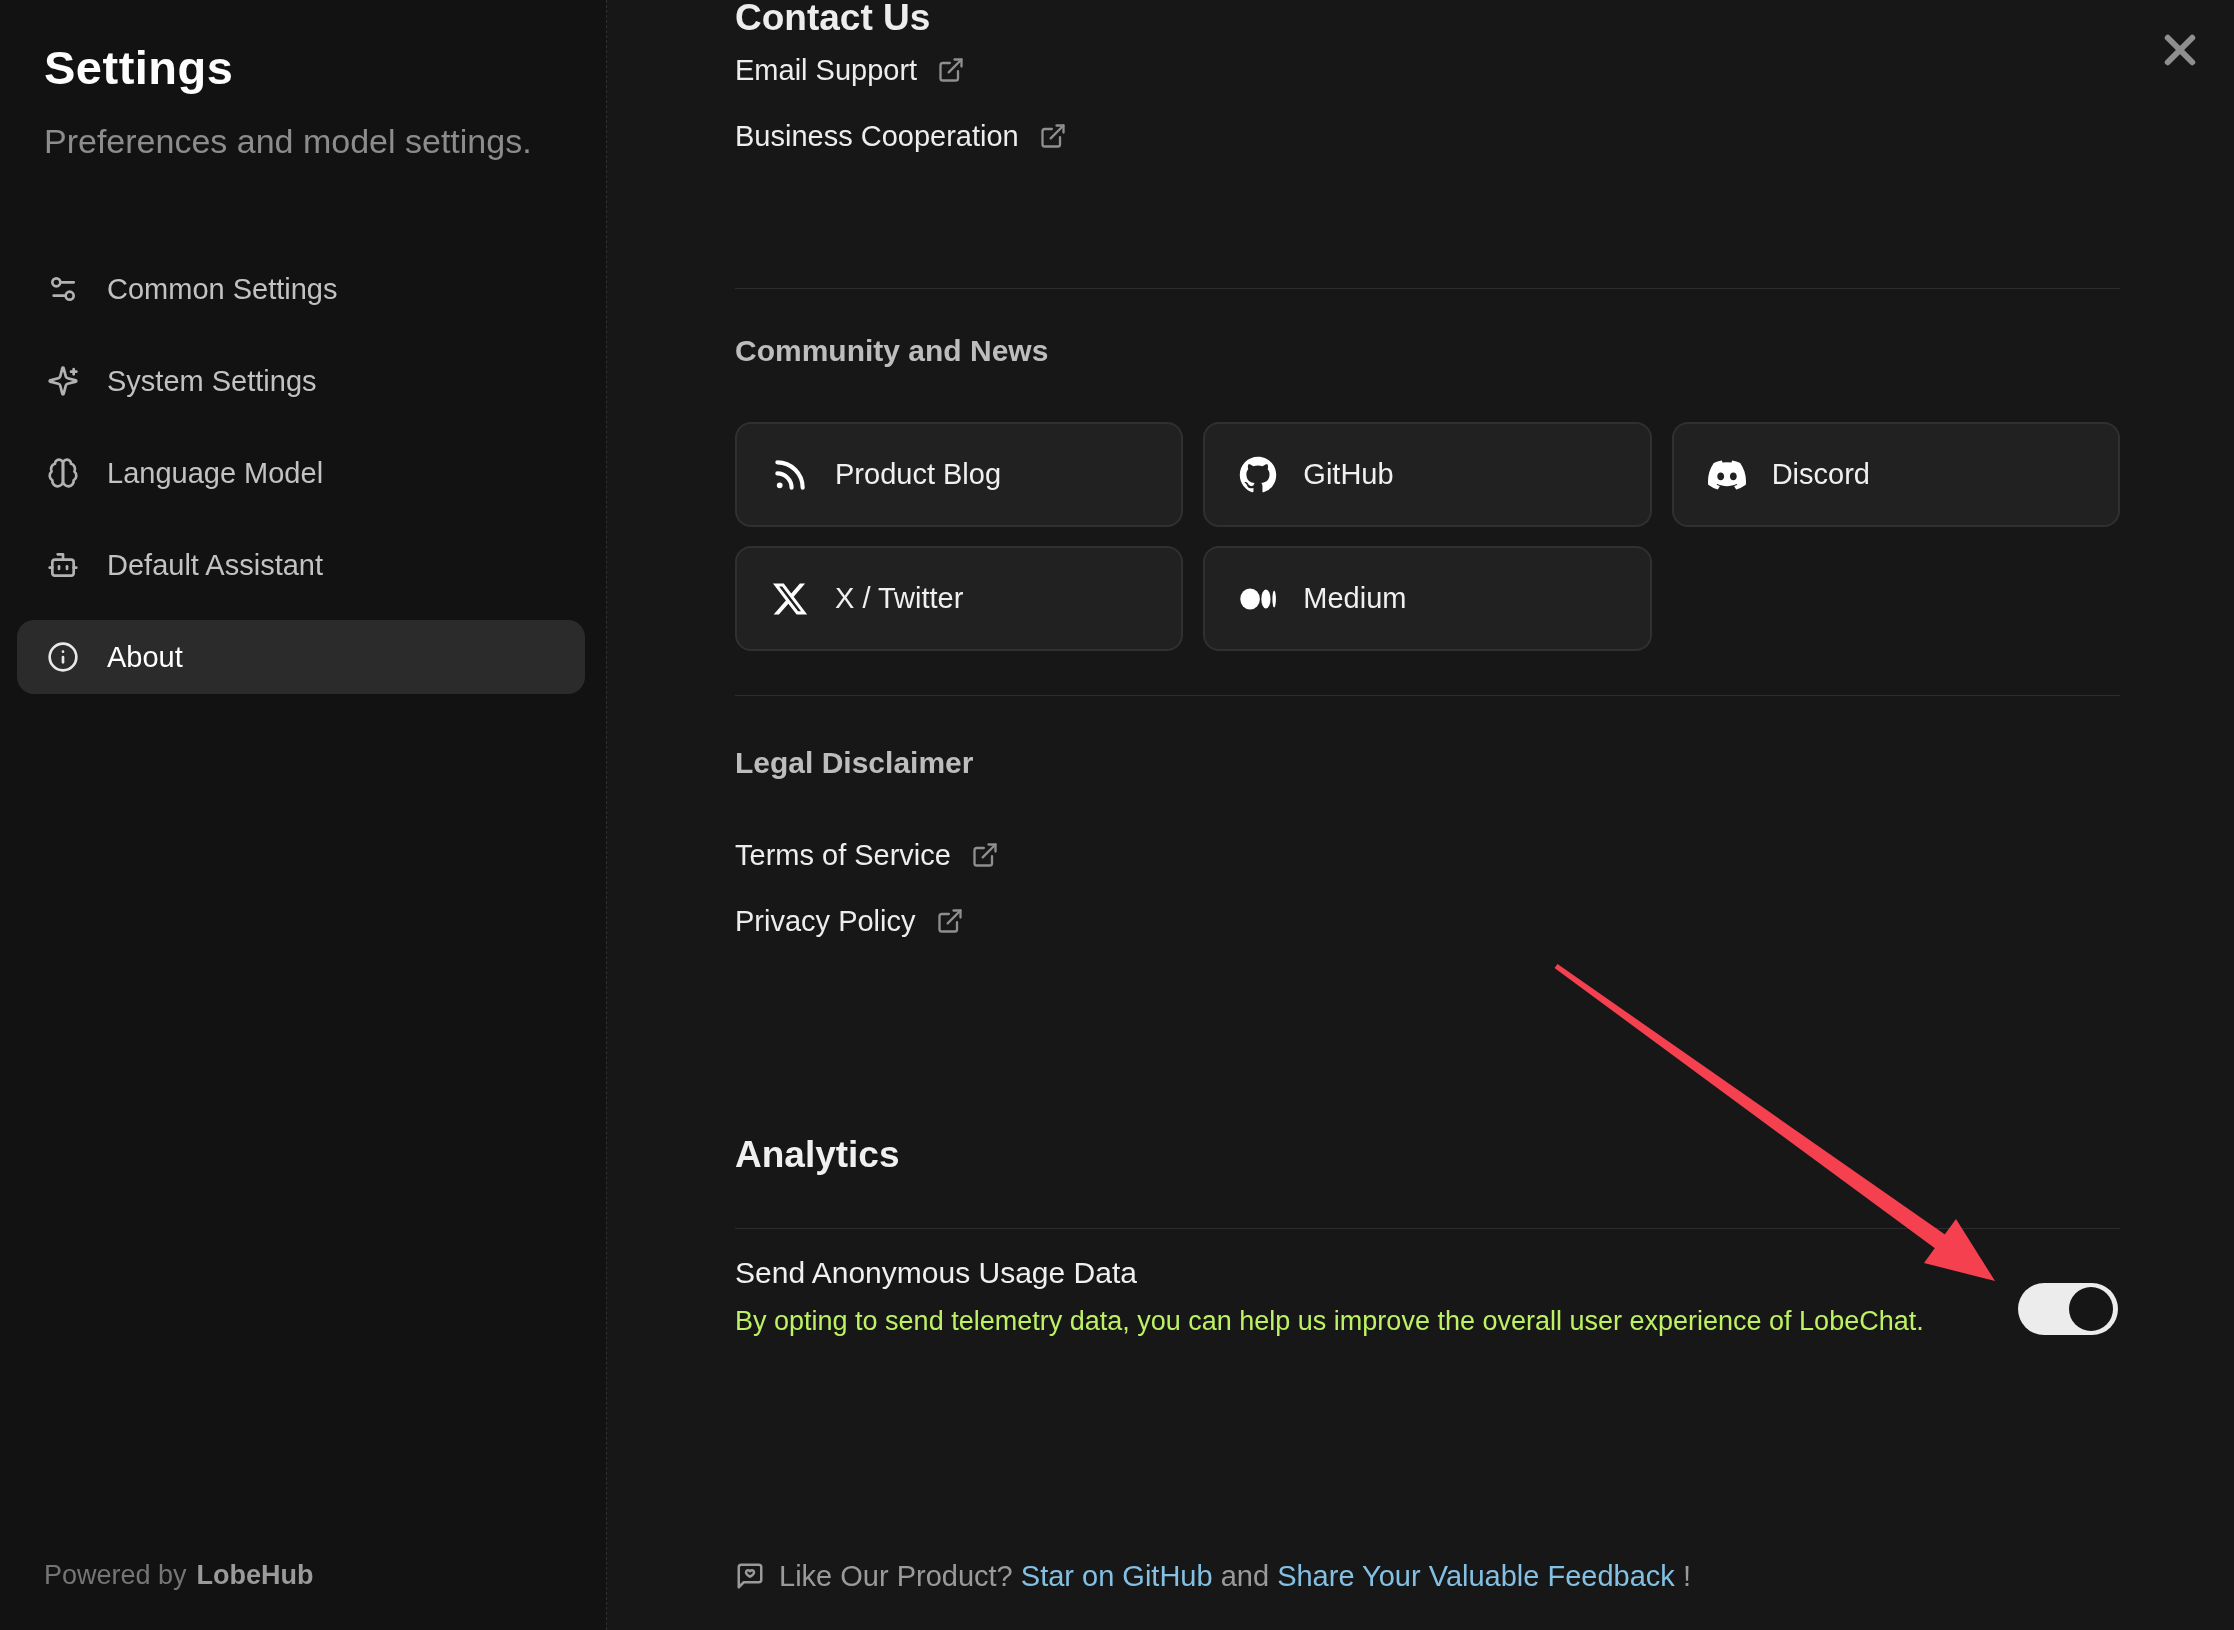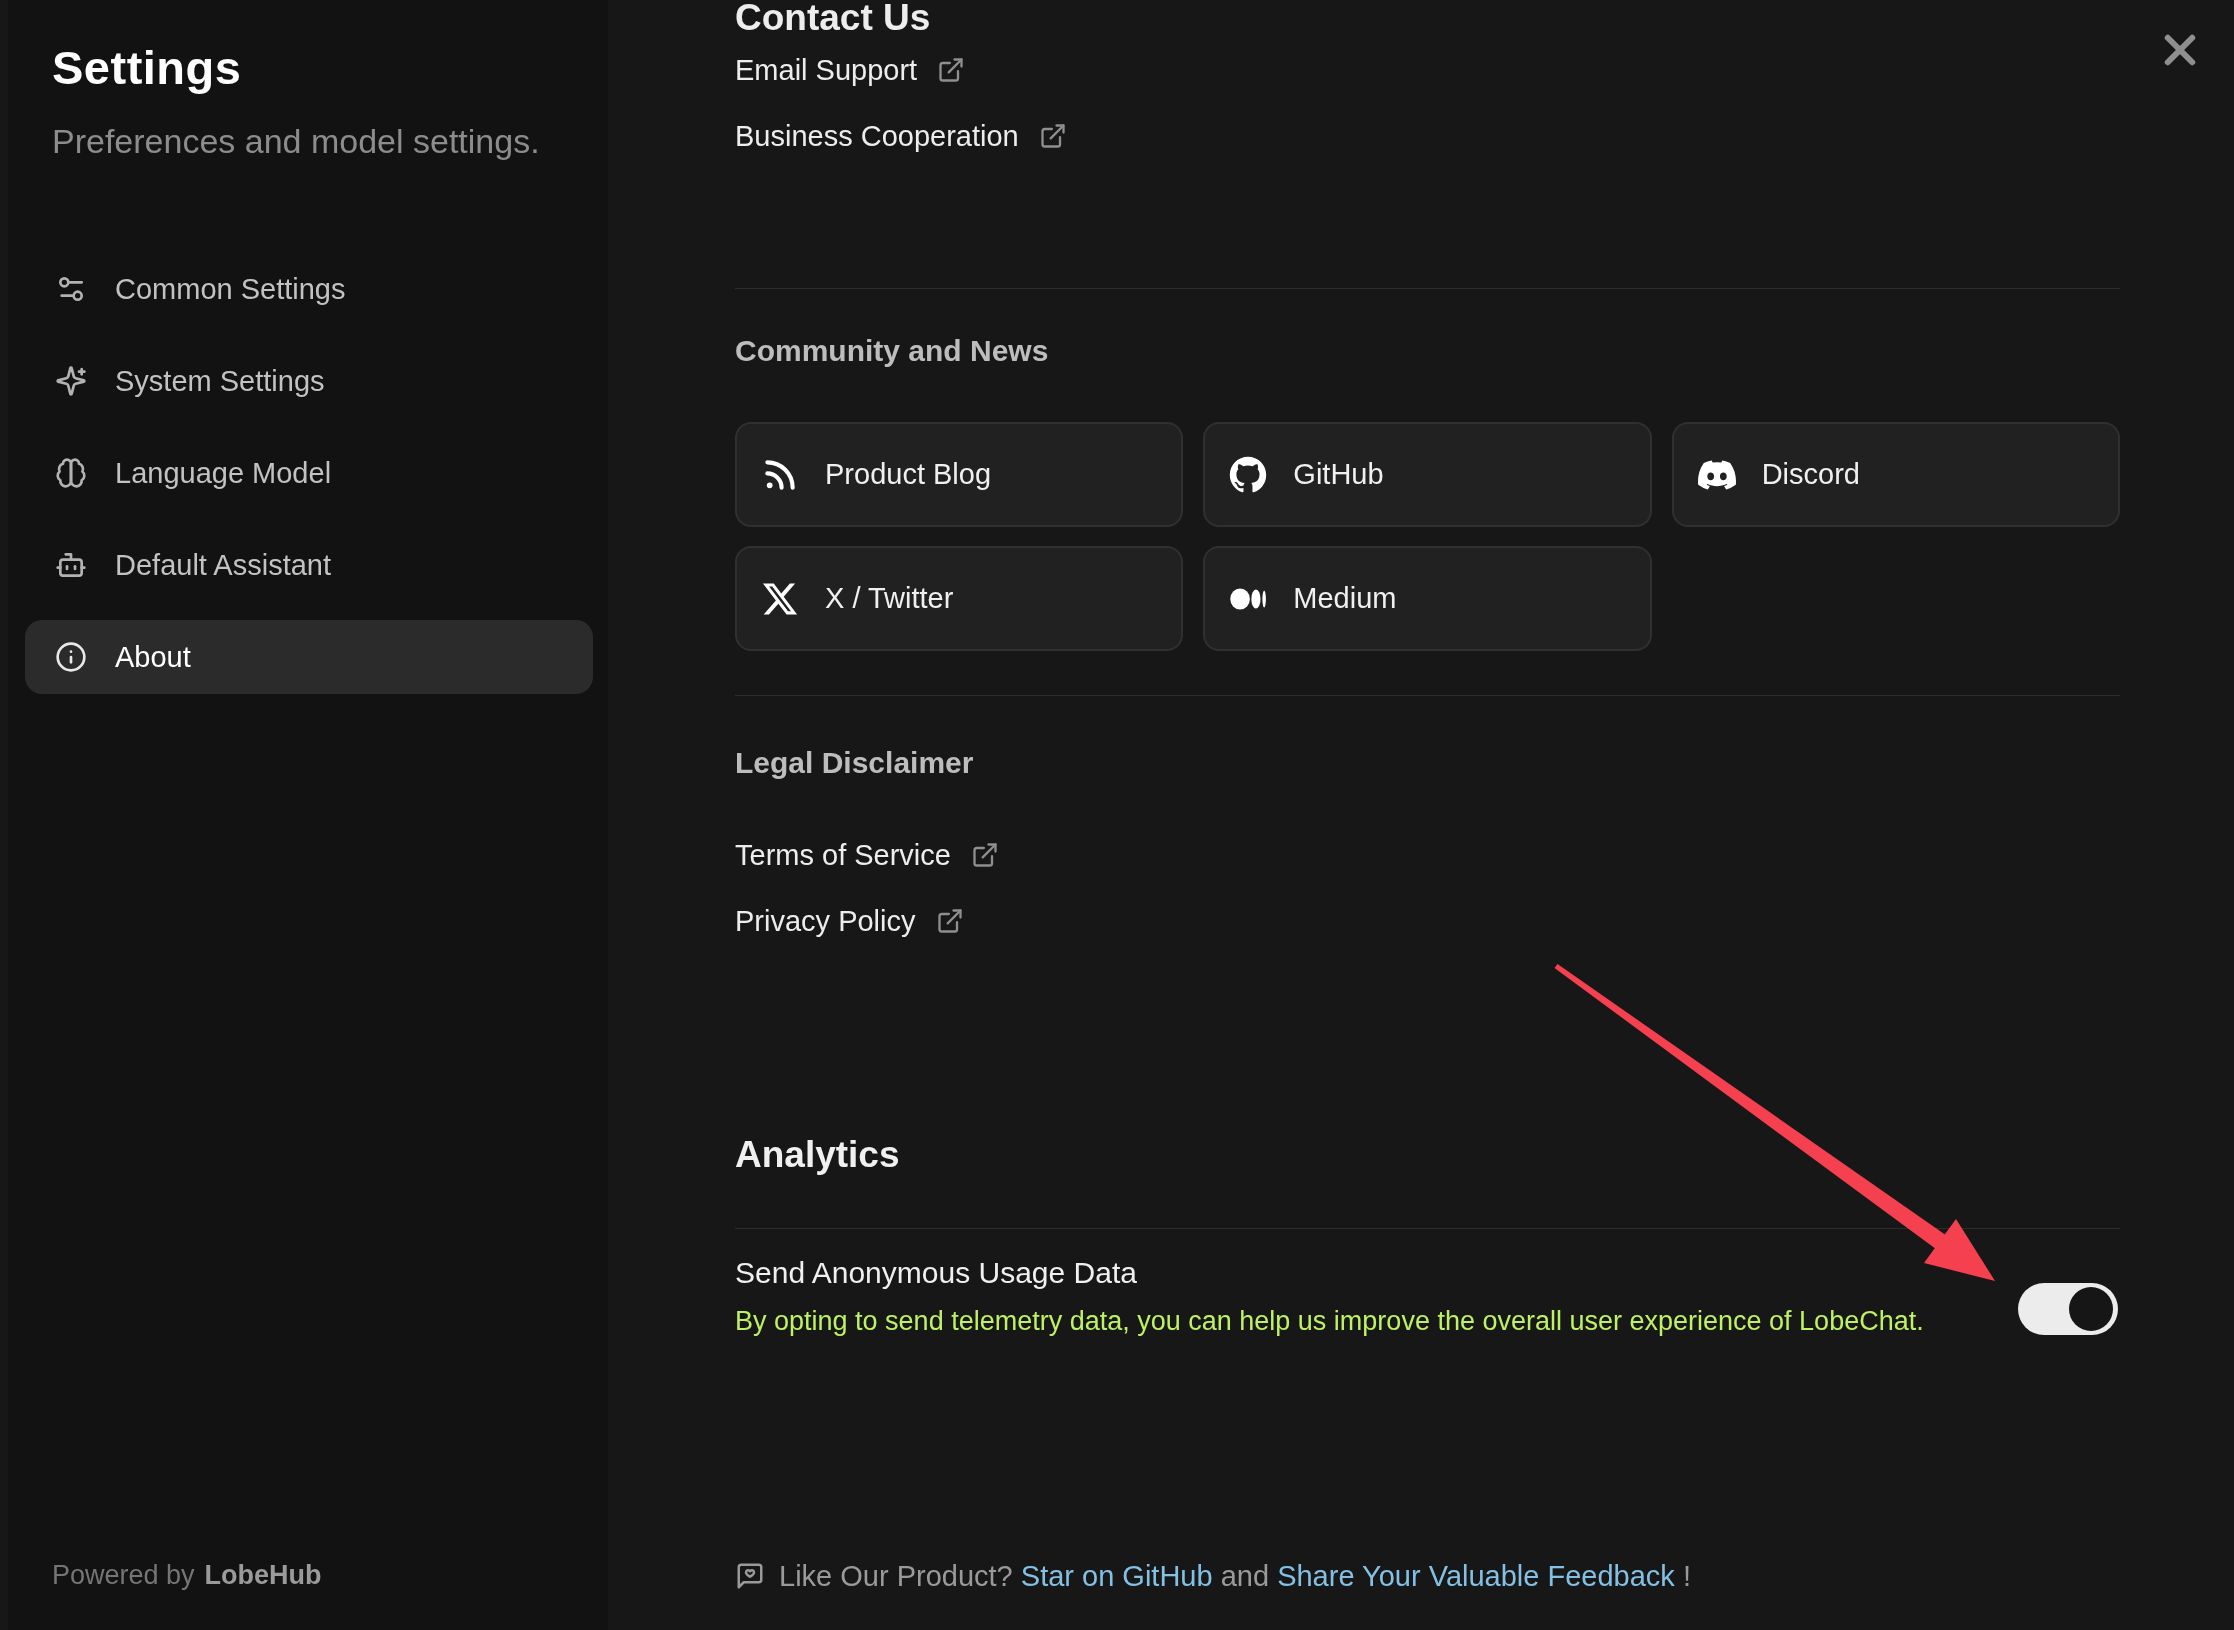--- a/index.html
+++ b/index.html
@@ -1,21 +1,21 @@
 <!DOCTYPE html>
 <html><head>
 <meta charset="utf-8">
 <style>
   html,body{margin:0;padding:0;background:#111;}
   .page{position:relative;width:2234px;height:1630px;overflow:hidden;
         font-family:"Liberation Sans",sans-serif;background:#171717;}
 
   
   .sidebar{position:absolute;left:0;top:0;width:607px;height:1630px;
-           background:#121212;border-right:1px dashed #2f2f2f;box-sizing:border-box;margin-left:8px;}
+           background:#121212;border-right:1px dashed #2f2f2f;box-sizing:border-box;}
   .sb-title{position:absolute;left:44px;top:40px;font-size:47px;font-weight:700;color:#fdfdfd;letter-spacing:.5px;}
   .sb-sub{position:absolute;left:44px;top:122px;font-size:34px;color:#8c8c8c;}
   .sb-nav{position:absolute;left:17px;right:21px;top:252px;text-align:right;}
   .sb-item{display:flex;align-items:center;height:74px;margin-bottom:18px;border-radius:17px;
            padding:0 0 0 30px;color:#c2c2c2;font-size:29px;cursor:pointer;}
   .sb-item .sb-ic{width:32px;height:32px;margin-right:28px;display:flex;align-items:center;justify-content:center;}
   .sb-item svg{width:32px;height:32px;stroke:#b2b2b2;fill:none;stroke-width:2;stroke-linecap:round;stroke-linejoin:round;}
   .sb-item.active{background:#2b2b2b;color:#ffffff;}
   .sb-item.active svg{stroke:#e8e8e8;}
   .sb-powered{position:absolute;left:44px;top:1560px;font-size:27px;color:#757575;}
@@ -29,21 +29,21 @@
   .big-h{font-size:37px;font-weight:700;color:#f0f0f0;}
   .divider{position:absolute;left:127px;width:1385px;height:1px;background:#2c2c2c;}
 
   .link-row{display:flex;align-items:center;height:44px;margin-bottom:22px;cursor:pointer;}
   .link-row .lbl{font-size:29px;color:#ededed;}
   .link-row svg{width:28px;height:28px;margin-left:20px;stroke:#8f8f8f;fill:none;stroke-width:2;stroke-linecap:round;stroke-linejoin:round;}
 
   .btn-grid{position:absolute;left:127px;top:422px;width:1385px;display:grid;
             grid-template-columns:repeat(3,1fr);column-gap:20px;row-gap:19px;}
   .cbtn{height:105px;background:#212121;border:2px solid #303030;border-radius:16px;
-        display:flex;align-items:center;padding-left:24px;box-sizing:border-box;cursor:pointer;}
+        display:flex;align-items:center;padding-left:34px;box-sizing:border-box;cursor:pointer;}
   .cbtn .cic{width:38px;height:38px;margin-right:26px;display:flex;align-items:center;justify-content:center;}
   .cbtn .cic svg{width:38px;height:38px;}
   .cbtn .clbl{font-size:29px;color:#f0f0f0;}
 
   .set-label{position:absolute;left:127px;top:1256px;font-size:30px;color:#f0f0f0;}
   .set-desc{position:absolute;left:127px;top:1306px;font-size:27px;color:#bef264;}
 
   .toggle{position:absolute;left:1410px;top:1283px;width:100px;height:52px;border-radius:26px;
           background:#4a4a4a;cursor:pointer;}
   .toggle .knob{position:absolute;left:5px;top:4px;width:44px;height:44px;border-radius:50%;background:#161616;transition:left .2s;}

